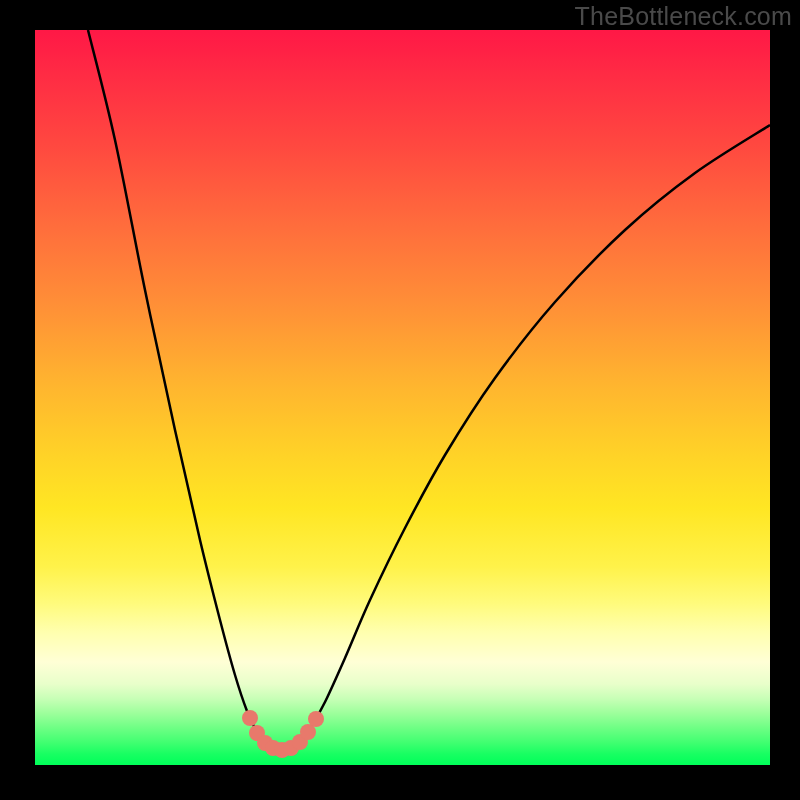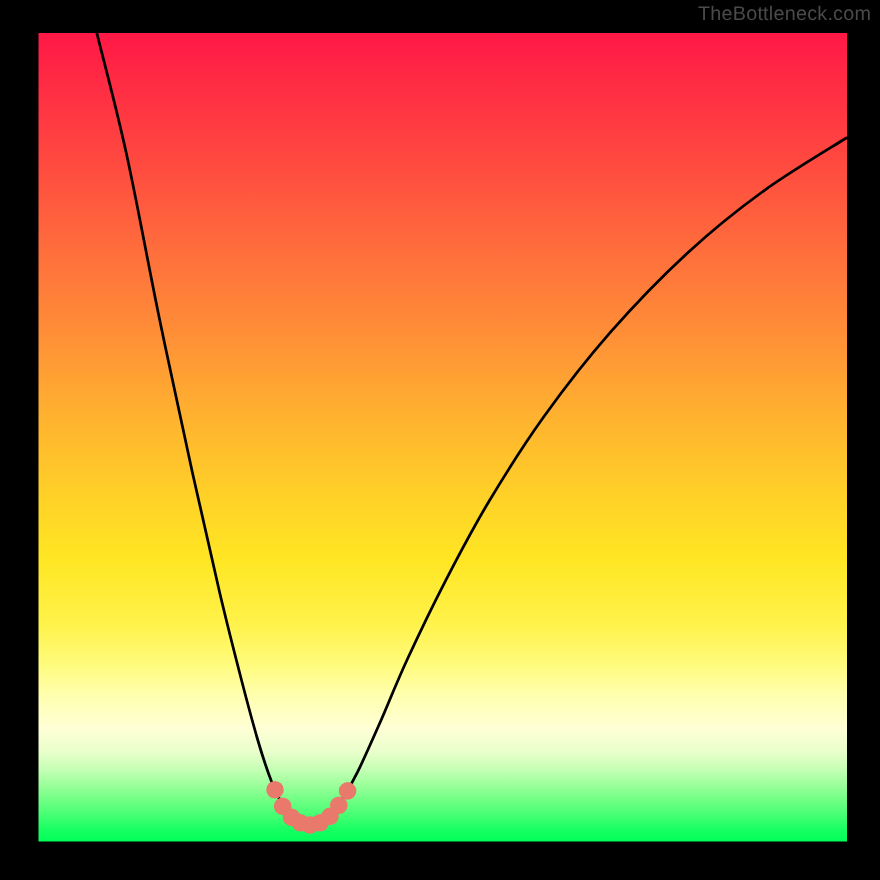--- a/index.html
+++ b/index.html
@@ -14,21 +14,21 @@
     position: relative;
     width: 800px;
     height: 800px;
     background: #000;
   }
   .watermark {
     position: absolute;
     top: 2px;
     right: 8px;
     color: #4a4a4a;
-    font-size: 18px;
+    font-size: 25px;
     font-weight: 400;
     letter-spacing: 0.2px;
     z-index: 5;
   }
   .plot-area {
     position: absolute;
     left: 35px;
     top: 30px;
     width: 735px;
     height: 735px;

